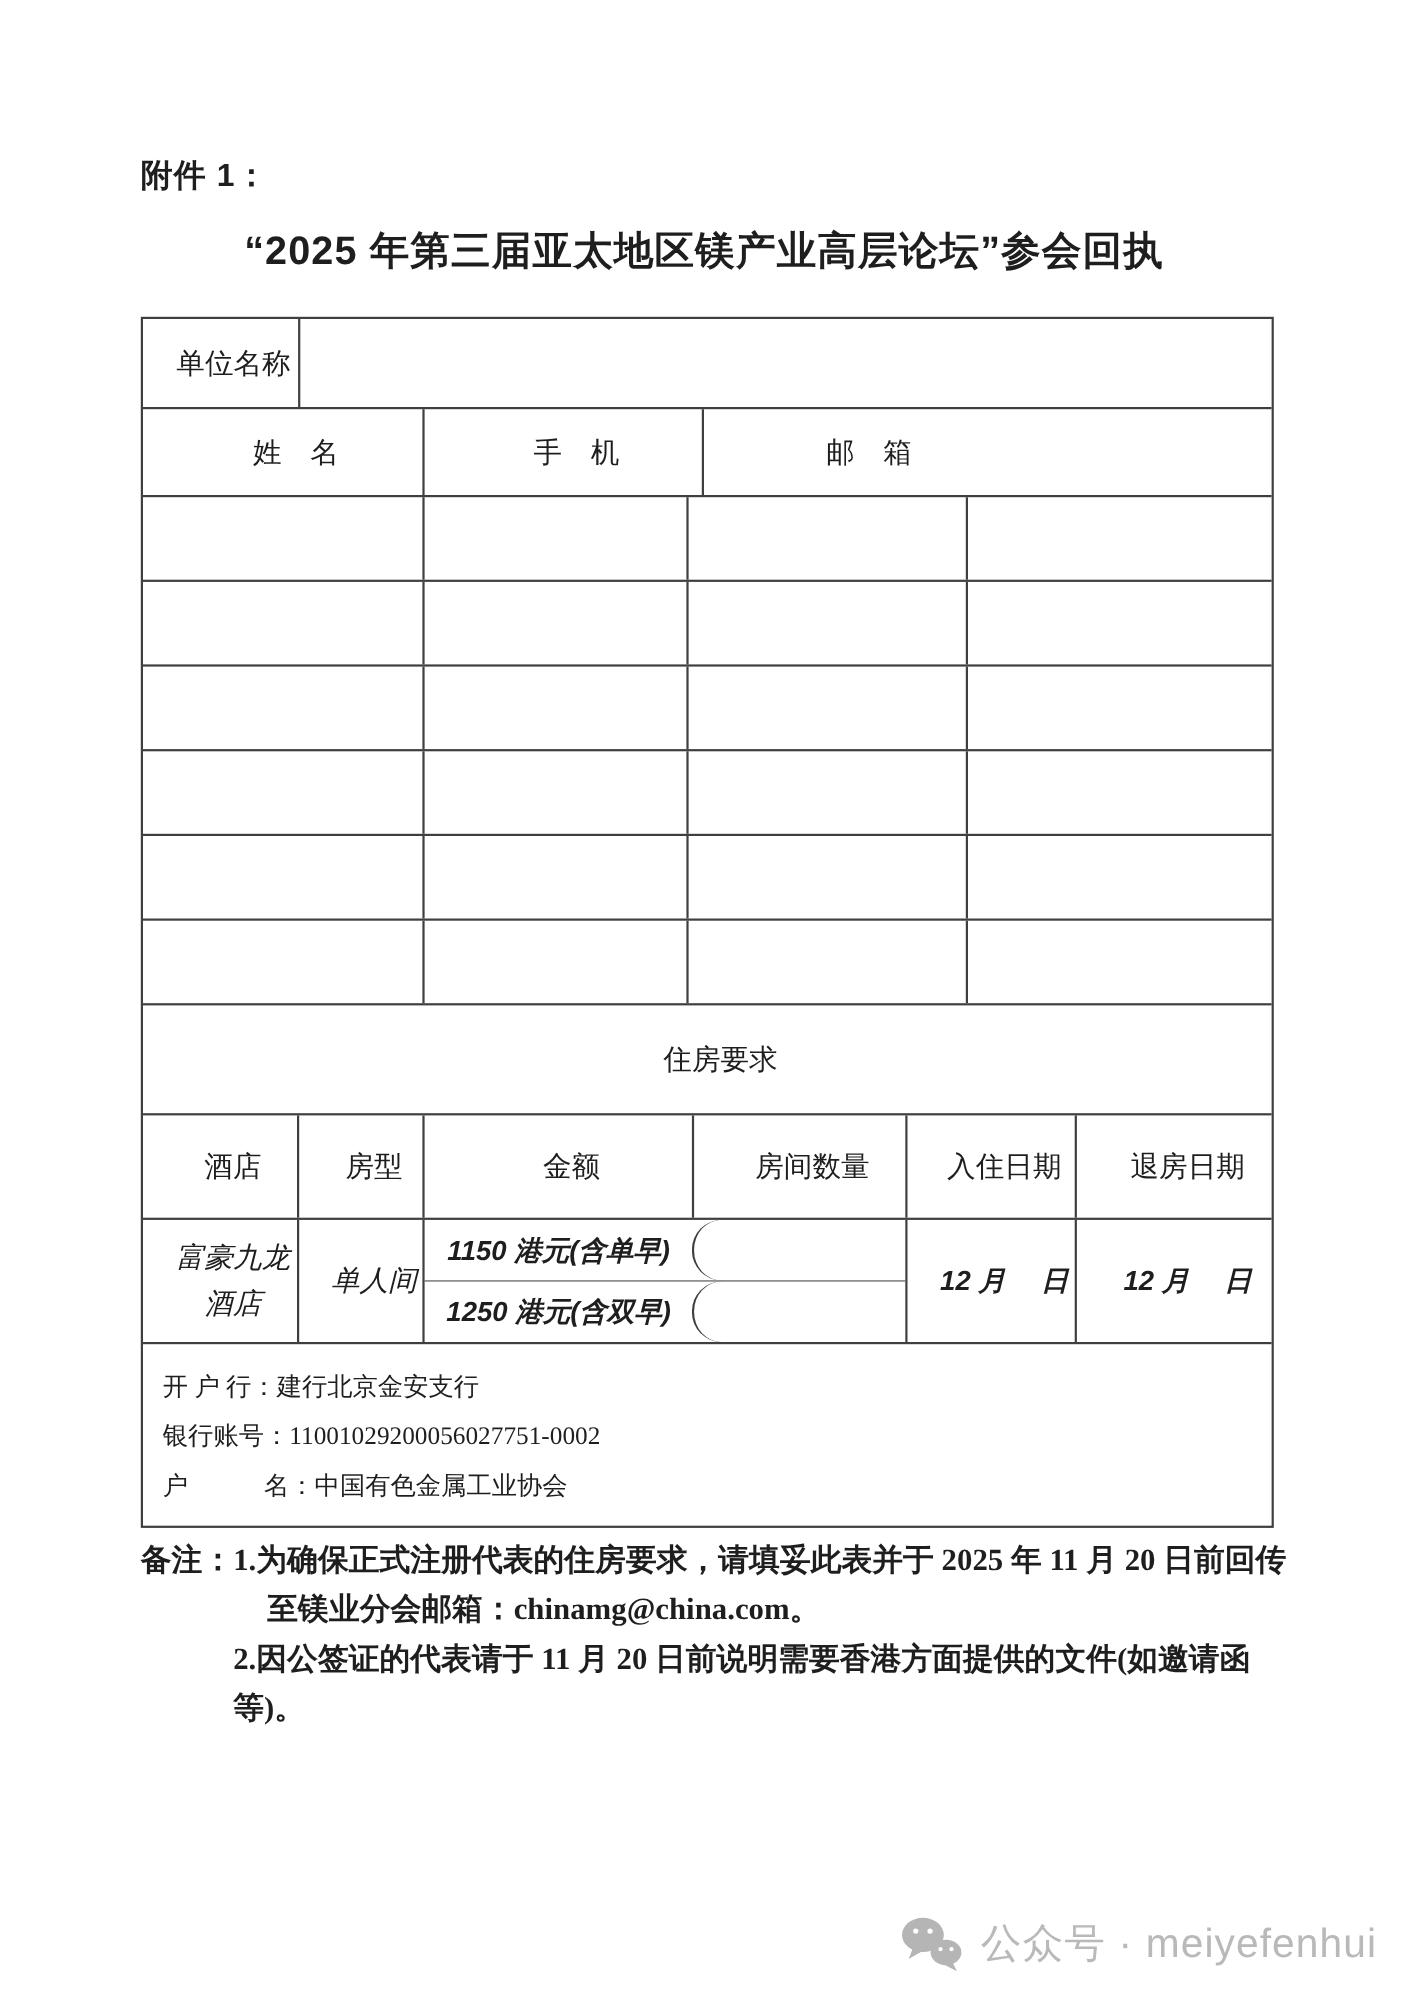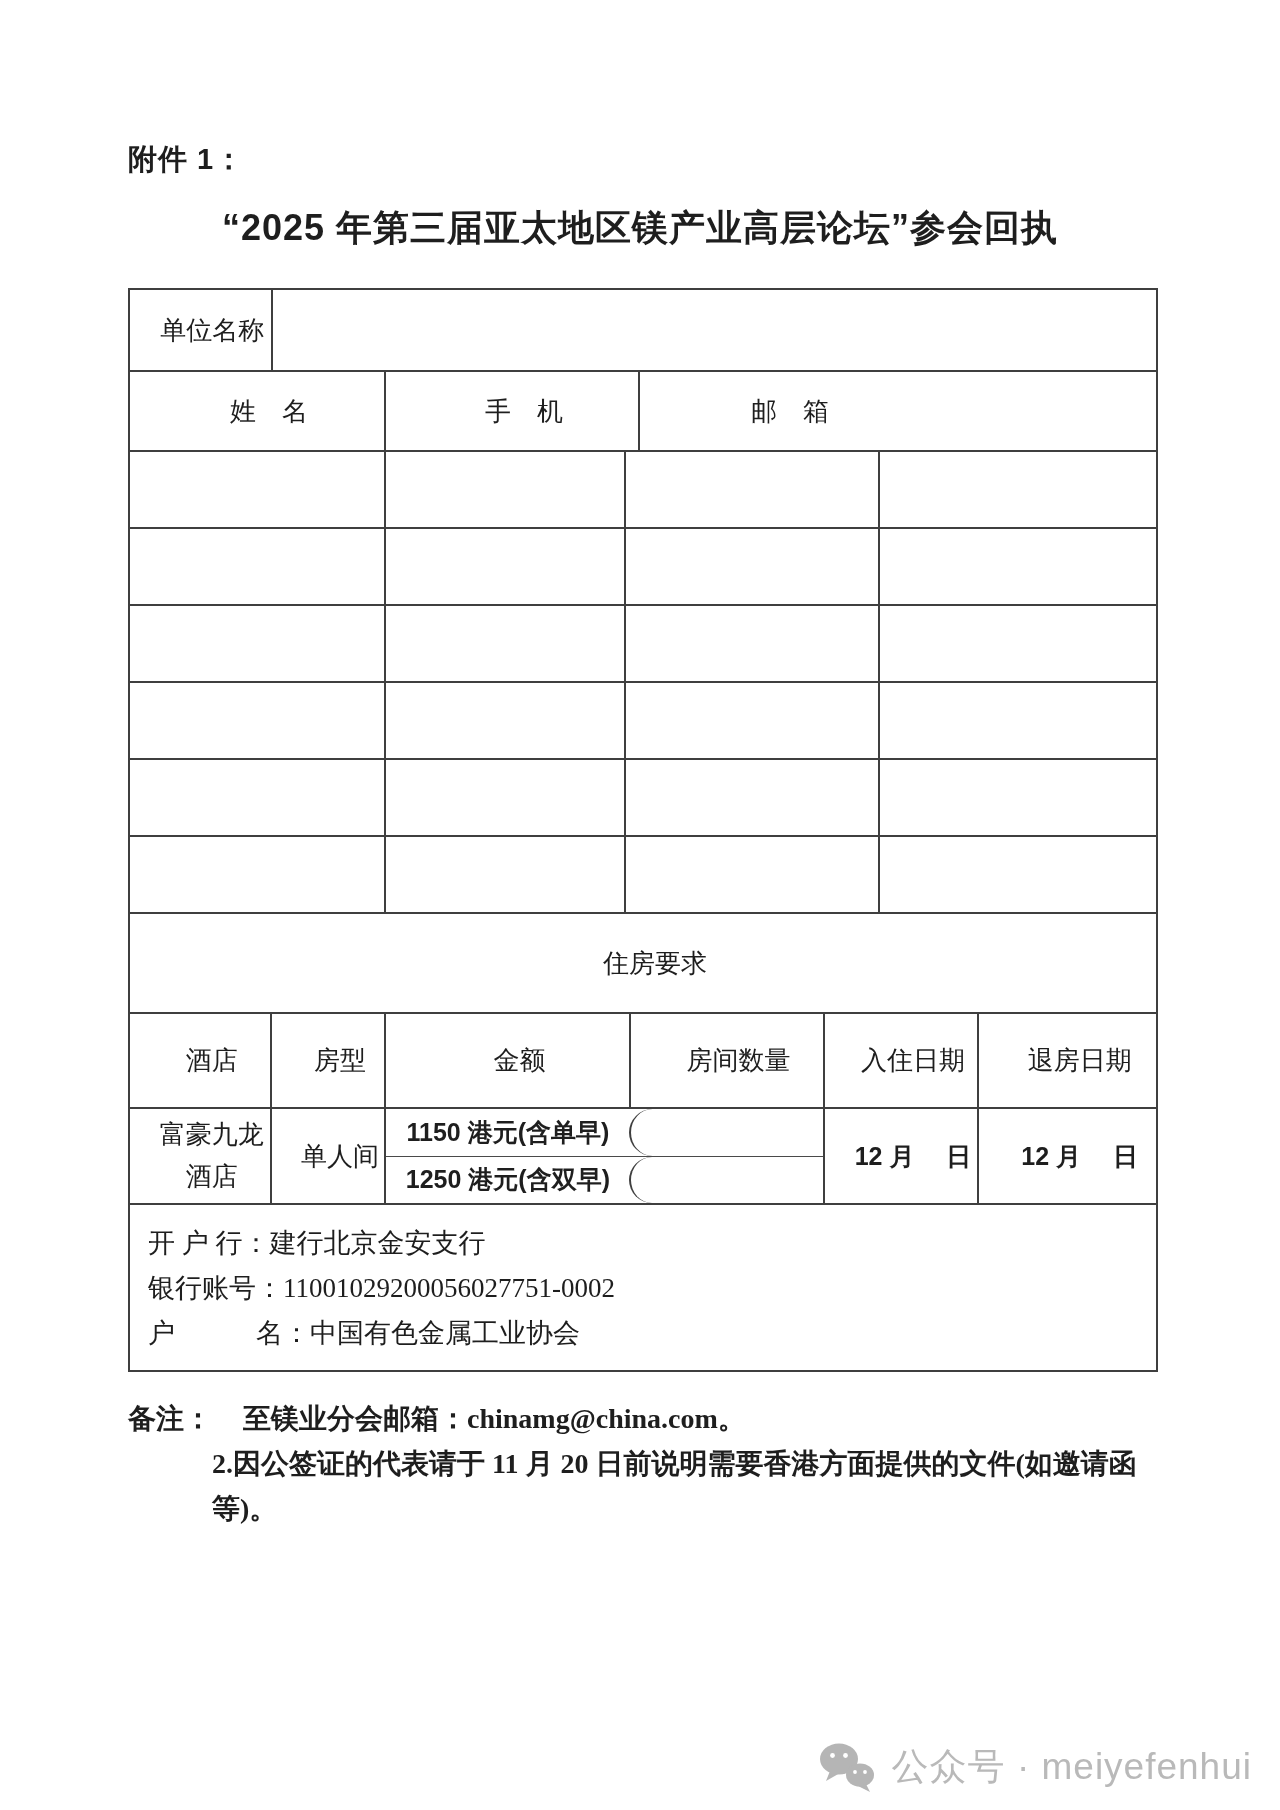--- a/index.html
+++ b/index.html
@@ -40,28 +40,28 @@
   .hc1{flex:0 0 13.6%;} .hc2{flex:0 0 11.2%;} .hc3{flex:0 0 23.8%;}
   .hc4{flex:0 0 18.9%;} .hc5{flex:0 0 15.1%;} .hc6{flex:0 0 17.4%;}
   .hc34{flex:0 0 42.7%;display:flex;flex-direction:column;border-left:2px solid #3f3f3f;box-sizing:border-box;padding:0;}
   .subrow{flex:1;display:flex;box-sizing:border-box;}
   .subrow + .subrow{border-top:1.5px solid #4a4a4a;}
   .subcell{box-sizing:border-box;display:flex;align-items:center;justify-content:center;font-size:26px;border-radius:27px;}
   .sub-price{flex:0 0 55.7%;font-family:"Liberation Sans","DejaVu Sans",sans-serif;font-weight:700;font-size:25px;}
   .sub-count{flex:0 0 44.3%;border-left:2px solid #3f3f3f;}
   .hotel-cell{flex-direction:column;line-height:42px;}
   .date-cell{font-family:"Liberation Sans","DejaVu Sans",sans-serif;font-weight:700;font-size:25px;}
-  .hotel-row{height:96px;}
+  .hotel-row{height:113px;font-style:italic;}
   
   .bank-row{}
   .bank-cell{
     flex:0 0 100%;justify-content:flex-start;align-items:flex-start;
     flex-direction:column;padding:16px 0 14px 18px;
   }
-  .bank-line{font-size:27px;line-height:45px;white-space:pre;}
+  .bank-line{font-size:23px;line-height:45px;white-space:pre;}
   
   .notes{
     position:absolute;left:128px;top:1396px;width:1045px;
     display:flex;font-weight:700;font-size:28px;line-height:45px;
   }
   .notes-label{flex:0 0 auto;white-space:pre;}
   .notes-body{flex:1;}
   .note-indent{padding-left:31px;}
   
   .footer{
@@ -168,20 +168,21 @@
       <div class="bank-line">银行账号：11001029200056027751-0002</div>
       <div class="bank-line">户　　　名：中国有色金属工业协会</div>
     </div>
   </div>
 
 </div>
 
 <div class="notes">
   <span class="notes-label">备注：</span>
   <div class="notes-body">
+    <div>1.为确保正式注册代表的住房要求，请填妥此表并于 2025 年 11 月 20 日前回传</div>
     <div class="note-indent">至镁业分会邮箱：chinamg@china.com。</div>
     <div>2.因公签证的代表请于 11 月 20 日前说明需要香港方面提供的文件(如邀请函等)。</div>
   </div>
 </div>
 
 <div class="footer">
   <svg class="wechat-icon" viewBox="0 0 58 50">
     <ellipse cx="21" cy="17" rx="19" ry="15.5" fill="#b5b5b5"></ellipse>
     <polygon points="12,29 8,39 22,31" fill="#b5b5b5"></polygon>
     <circle cx="14.5" cy="13.5" r="2.4" fill="#ffffff"></circle>

